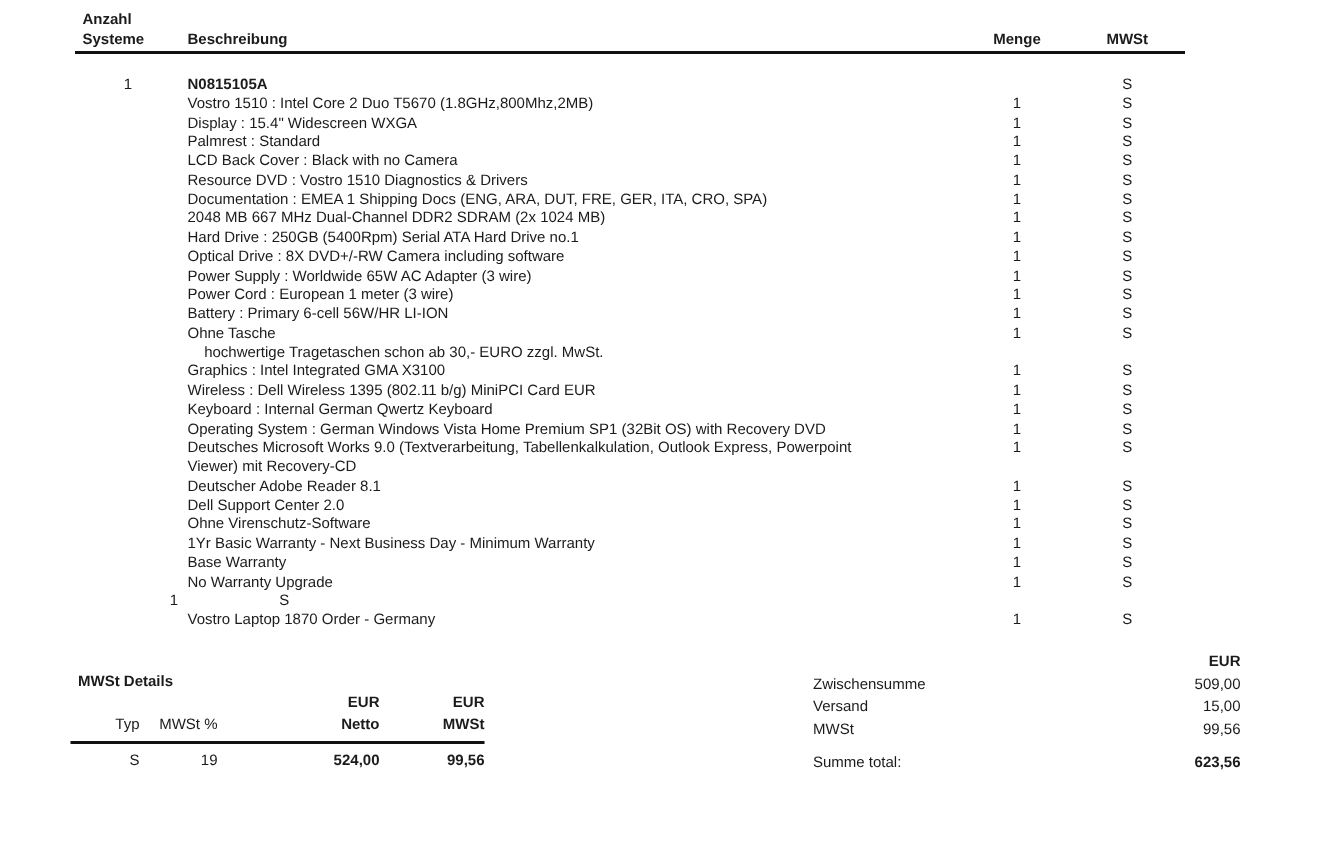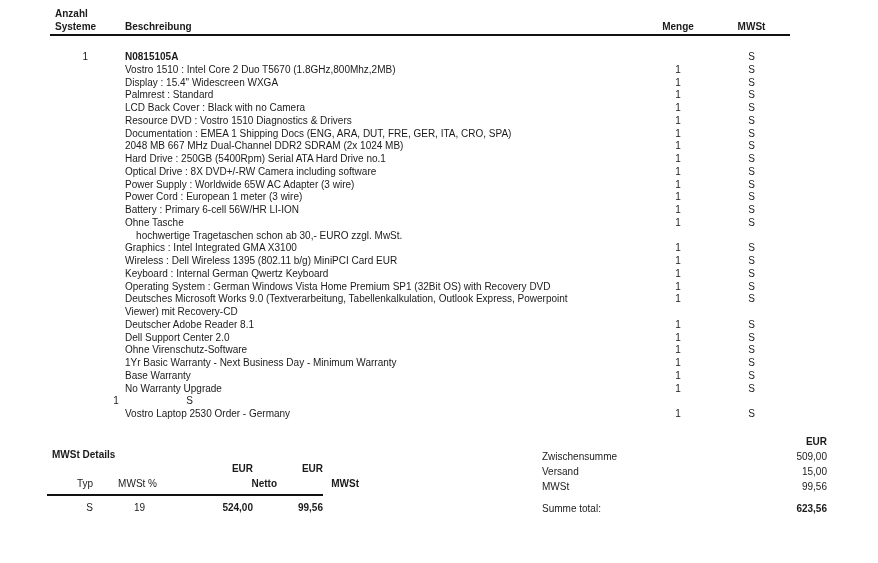--- a/index.html
+++ b/index.html
@@ -272,37 +272,37 @@
 
       <div class="item-row">
         <div class="c-anzahl"></div>
         <div class="c-menge">1</div>
         <div class="c-gap"></div>
         <div class="c-mwst">S</div>
       </div>
 
       <div class="item-row">
         <div class="c-anzahl"></div>
-        <div class="c-desc">Vostro Laptop 2530 Order - Germany</div>
+        <div class="c-desc">Vostro Laptop 1870 Order - Germany</div>
         <div class="c-menge">1</div>
         <div class="c-gap"></div>
         <div class="c-mwst">S</div>
       </div>
     </div>
 
   <div class="abs bold" style="left:52px; top:449px;">MWSt Details</div>
 
   <div class="vat-row" style="top:463px;">
     <div class="v1"></div>
     <div class="v2"></div>
     <div class="v3 bold">EUR</div>
     <div class="v4 bold">EUR</div>
   </div>
 
-  <div class="vat-row" style="top:478px;gap:12px;">
+  <div class="vat-row" style="top:478px;">
     <div class="v1">Typ</div>
     <div class="v2">MWSt %</div>
     <div class="v3 bold">Netto</div>
     <div class="v4 bold">MWSt</div>
   </div>
 
   <div class="rule" style="left:47px; top:494px; width:276px;"></div>
 
   <div class="vat-row" style="top:502px;">
     <div class="v1">S</div>

